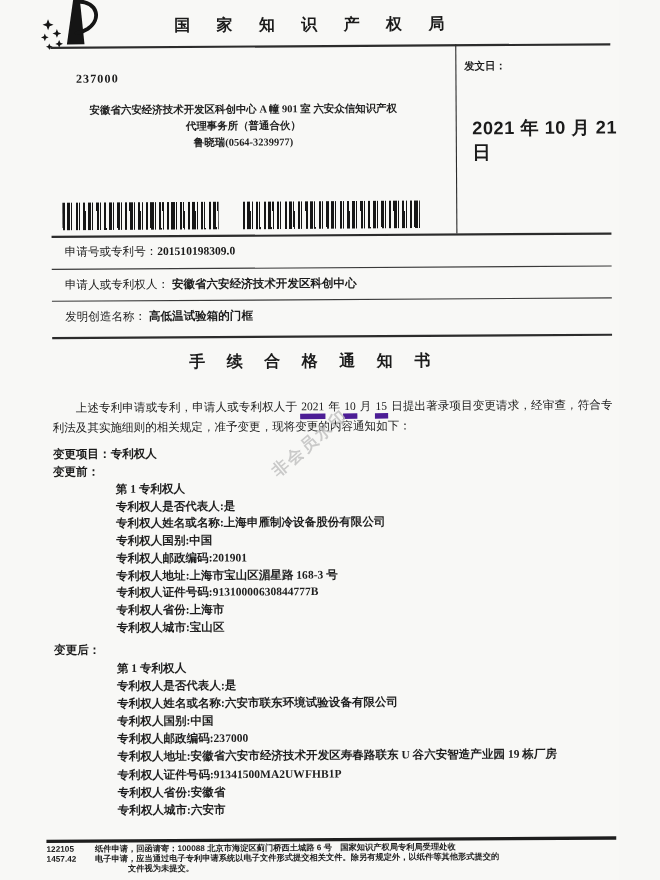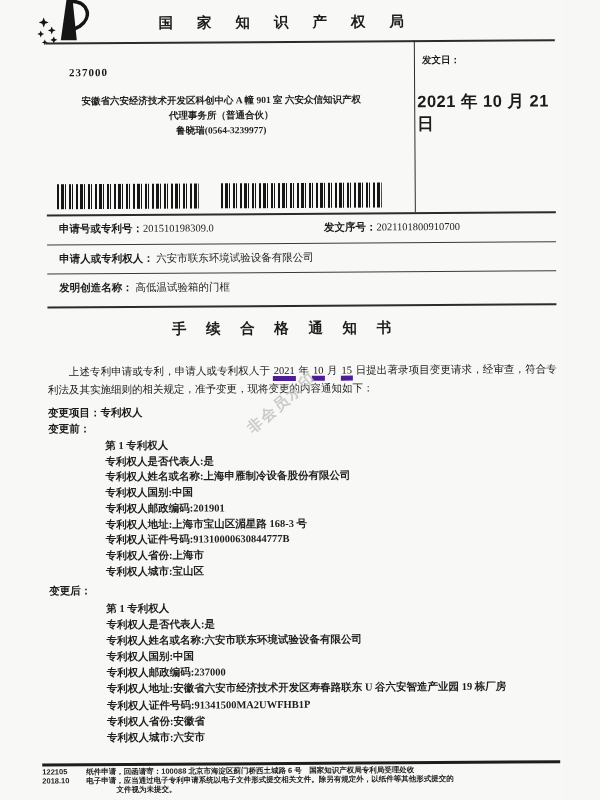--- a/index.html
+++ b/index.html
@@ -13,31 +13,31 @@
   .rule.bold{height:1.6px;background:#2c2c2c;}
   .rule.thick{height:2.5px;background:#1e1e1e;}
   .vline{position:absolute;width:1.3px;background:#2c2c2c;}
 
   .agency{left:0;right:0;top:13px;text-align:center;font-size:14.5px;font-weight:bold;
     letter-spacing:10px;padding-left:14px;font-family:"Liberation Sans","DejaVu Sans",sans-serif;}
   .postcode{left:71px;top:65px;font-size:11px;font-weight:bold;letter-spacing:1px;}
   .addr{left:58px;top:93px;width:330px;text-align:center;font-size:9.5px;font-weight:600;
     line-height:15px;color:#222;}
   .datelabel{left:424px;top:55px;font-size:9.5px;font-weight:600;font-family:Liberation Mono, monospace;}
-  .dateval{left:419px;top:92px;font-size:16.5px;font-weight:bold;letter-spacing:.5px;
-    font-family:"Liberation Sans","DejaVu Sans",sans-serif;}
+  .dateval{left:419px;top:107px;font-size:16.5px;font-weight:bold;letter-spacing:.5px;
+    font-family:"Liberation Sans","DejaVu Sans",sans-serif;padding-left:12px;}
 
   .barcode{position:absolute;top:183px;height:25px;
     background:repeating-linear-gradient(90deg,#161616 0 2px,rgba(0,0,0,0) 2px 4px,
       #161616 4px 7px,rgba(0,0,0,0) 7px 8px,#161616 8px 9px,rgba(0,0,0,0) 9px 12px,
       #161616 12px 14px,rgba(0,0,0,0) 14px 15px,#161616 15px 16px,rgba(0,0,0,0) 16px 19px);}
 
   .inforow{position:absolute;left:60px;right:44px;font-size:10.5px;white-space:nowrap;}
-  .lbl{font-weight:bold;}
-  .val{font-weight:400;}
+  .lbl{font-weight:normal;}
+  .val{font-weight:700;}
   .pair2{position:absolute;left:265px;}
 
   .doctitle{left:0;right:0;top:319px;text-align:center;font-size:14.5px;font-weight:bold;
     letter-spacing:8px;padding-left:9px;}
   .para{left:48px;width:509px;top:362px;font-size:10.5px;line-height:17.5px;
     text-indent:21px;text-align:justify;font-weight:500;}
   .para .u{border-bottom:5px solid #4c1d95;padding:0 1px;}
   .seclabel{left:48px;font-size:10.5px;font-weight:bold;}
   .detail{left:105px;width:460px;font-size:10.5px;font-weight:600;color:#1f1f1f;}
   .detail div{white-space:nowrap;}
@@ -84,25 +84,24 @@
 
     <div class="abs datelabel">发文日：</div>
     <div class="abs dateval">2021 年 10 月 21 日</div>
 
     <div class="barcode" style="left:58px;width:142px;"></div>
     <div class="barcode" style="left:222px;width:161px;"></div>
 
     <div class="rule bold" style="left:48px;width:509px;top:213px;"></div>
     <div class="inforow" style="top:221px;">
       <span class="lbl">申请号或专利号：</span><span class="val">201510198309.0</span>
-      <span class="pair2"><span class="lbl">发文序号：</span><span class="val">2021101800910700</span></span>
     </div>
     <div class="rule" style="left:48px;width:509px;top:243px;"></div>
     <div class="inforow" style="top:251px;">
-      <span class="lbl">申请人或专利权人：</span> <span class="val">六安市联东环境试验设备有限公司</span>
+      <span class="lbl">申请人或专利权人：</span> <span class="val">安徽省六安经济技术开发区科创中心</span>
     </div>
     <div class="rule" style="left:48px;width:509px;top:272px;"></div>
     <div class="inforow" style="top:280px;">
       <span class="lbl">发明创造名称：</span>&nbsp;<span class="val">高低温试验箱的门框</span>
     </div>
     <div class="rule bold" style="left:48px;width:509px;top:305px;"></div>
 
     <div class="abs doctitle">手 续 合 格 通 知 书</div>
 
     <div class="abs para">
@@ -136,21 +135,21 @@
       <div>专利权人证件号码:91341500MA2UWFHB1P</div>
       <div>专利权人省份:安徽省</div>
       <div>专利权人城市:六安市</div>
     </div>
 
     <div class="abs watermark">非会员水印</div>
 
     <div class="rule thick" style="left:40px;width:518px;top:762px;"></div>
     <div class="abs footer footer-codes">
       <div>122105</div>
-      <div>2018.10</div>
+      <div>1457.42</div>
     </div>
     <div class="abs footer footer-text">
       <div>纸件申请，回函请寄：100088 北京市海淀区蓟门桥西土城路 6 号　国家知识产权局专利局受理处收</div>
       <div>电子申请，应当通过电子专利申请系统以电子文件形式提交相关文件。除另有规定外，以纸件等其他形式提交的</div>
       <div class="wrapline">文件视为未提交。</div>
     </div>
 
   </div>
 </div>
 

